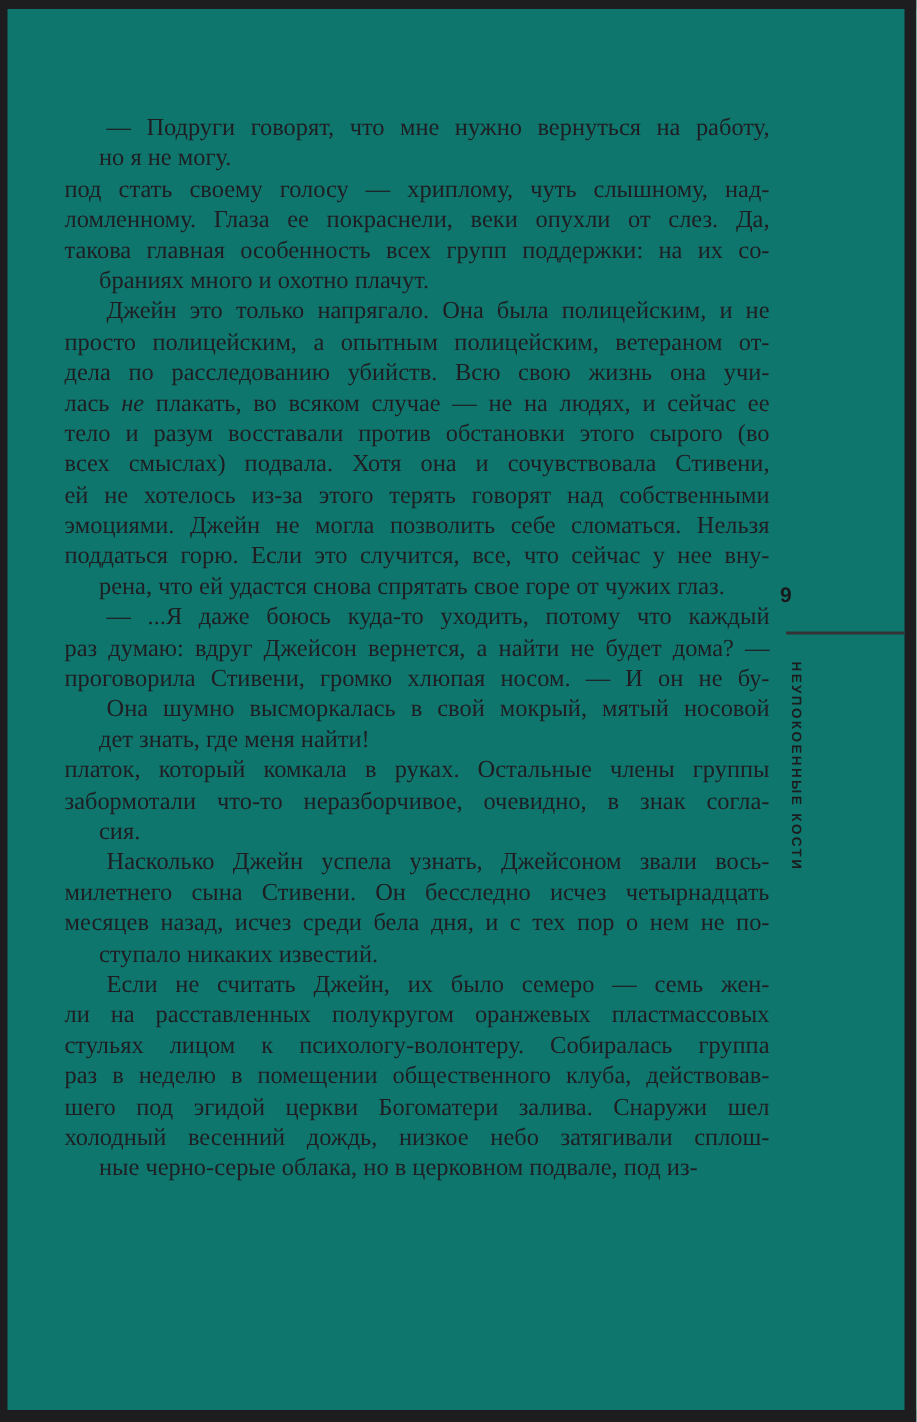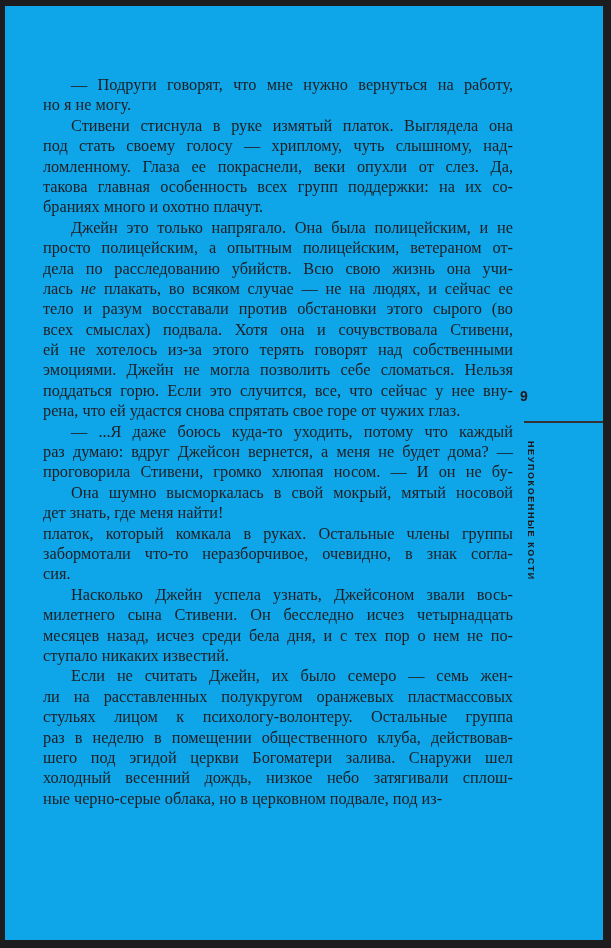--- a/index.html
+++ b/index.html
@@ -5,21 +5,21 @@
   html, body {
     margin: 0;
     padding: 0;
     background: #ffffff;
     font-family: "Liberation Serif", serif;
   }
   .canvas {
     position: relative;
     width: 611px;
     height: 948px;
-    background: #0ea5e9;
+    background: #0f766e;
     overflow: hidden;
   }
   .frame { position: absolute; background: #1d1d1f; }
   .frame-top    { left: 0;    top: 0;     width: 611px; height: 6px; }
   .frame-left   { left: 0;    top: 0;     width: 5px;   height: 948px; }
   .frame-right  { left: 603px; top: 0;    width: 8px;   height: 948px; }
   .frame-bottom { left: 0;    top: 940px; width: 611px; height: 8px; }
 
   .textblock {
     position: absolute;
@@ -29,21 +29,21 @@
     color: #1e1e22;
     font-size: 16.3px;
     line-height: 20.4px;
   }
   .line {
     height: 20.4px;
     white-space: nowrap;
     text-align: justify;
     text-align-last: justify;
   }
-  .line.pend { text-align-last: left; }
+  .line.pend { text-align-last: left; margin-left: 23px; }
   .line.indent { text-indent: 28px; }
   .it { font-style: italic; }
 
   .pagenum {
     position: absolute;
     left: 520px;
     top: 388px;
     font-family: "Liberation Sans", sans-serif;
     font-weight: bold;
     font-size: 14px;
@@ -76,50 +76,49 @@
 
 <div class="canvas">
   <div class="frame frame-top"></div>
   <div class="frame frame-left"></div>
   <div class="frame frame-right"></div>
   <div class="frame frame-bottom"></div>
 
   <main class="textblock" id="textblock">
       <div class="line indent">—  Подруги говорят, что мне нужно вернуться на работу,</div>
       <div class="line pend">но я не могу.</div>
-      <div class="line indent">Стивени стиснула в руке измятый платок. Выглядела она</div>
       <div class="line">под стать своему голосу — хриплому, чуть слышному, над-</div>
       <div class="line">ломленному. Глаза ее покраснели, веки опухли от слез. Да,</div>
       <div class="line">такова главная особенность всех групп поддержки: на их со-</div>
       <div class="line pend">браниях много и охотно плачут.</div>
       <div class="line indent">Джейн это только напрягало. Она была полицейским, и не</div>
       <div class="line">просто полицейским, а опытным полицейским, ветераном от-</div>
       <div class="line">дела по расследованию убийств. Всю свою жизнь она учи-</div>
       <div class="line"><span>лась </span><span class="it">не</span><span> плакать, во всяком случае — не на людях, и сейчас ее</span></div>
       <div class="line">тело и разум восставали против обстановки этого сырого (во</div>
       <div class="line">всех смыслах) подвала. Хотя она и сочувствовала Стивени,</div>
       <div class="line">ей не хотелось из-за этого терять говорят над собственными</div>
       <div class="line">эмоциями. Джейн не могла позволить себе сломаться. Нельзя</div>
       <div class="line">поддаться горю. Если это случится, все, что сейчас у нее вну-</div>
       <div class="line pend">рена, что ей удастся снова спрятать свое горе от чужих глаз.</div>
       <div class="line indent">—  ...Я даже боюсь куда-то уходить, потому что каждый</div>
-      <div class="line">раз думаю: вдруг Джейсон вернется, а меня не будет дома? —</div>
+      <div class="line">раз думаю: вдруг Джейсон вернется, а найти не будет дома? —</div>
       <div class="line">проговорила Стивени, громко хлюпая носом. — И он не бу-</div>
       <div class="line indent">Она шумно высморкалась в свой мокрый, мятый носовой</div>
       <div class="line pend">дет знать, где меня найти!</div>
       <div class="line">платок, который комкала в руках. Остальные члены группы</div>
       <div class="line">забормотали что-то неразборчивое, очевидно, в знак согла-</div>
       <div class="line pend">сия.</div>
       <div class="line indent">Насколько Джейн успела узнать, Джейсоном звали вось-</div>
       <div class="line">милетнего сына Стивени. Он бесследно исчез четырнадцать</div>
       <div class="line">месяцев назад, исчез среди бела дня, и с тех пор о нем не по-</div>
       <div class="line pend">ступало никаких известий.</div>
       <div class="line indent">Если не считать Джейн, их было семеро — семь жен-</div>
       <div class="line">ли на расставленных полукругом оранжевых пластмассовых</div>
-      <div class="line">стульях лицом к психологу-волонтеру. Остальные группа</div>
+      <div class="line">стульях лицом к психологу-волонтеру. Собиралась группа</div>
       <div class="line">раз в неделю в помещении общественного клуба, действовав-</div>
       <div class="line">шего под эгидой церкви Богоматери залива. Снаружи шел</div>
       <div class="line">холодный весенний дождь, низкое небо затягивали сплош-</div>
       <div class="line pend">ные черно-серые облака, но в церковном подвале, под из-</div>
     </main>
 
   <div class="pagenum">9</div>
   <div class="rule"></div>
   <div class="vtitle">НЕУПОКОЕННЫЕ КОСТИ</div>
 </div>

